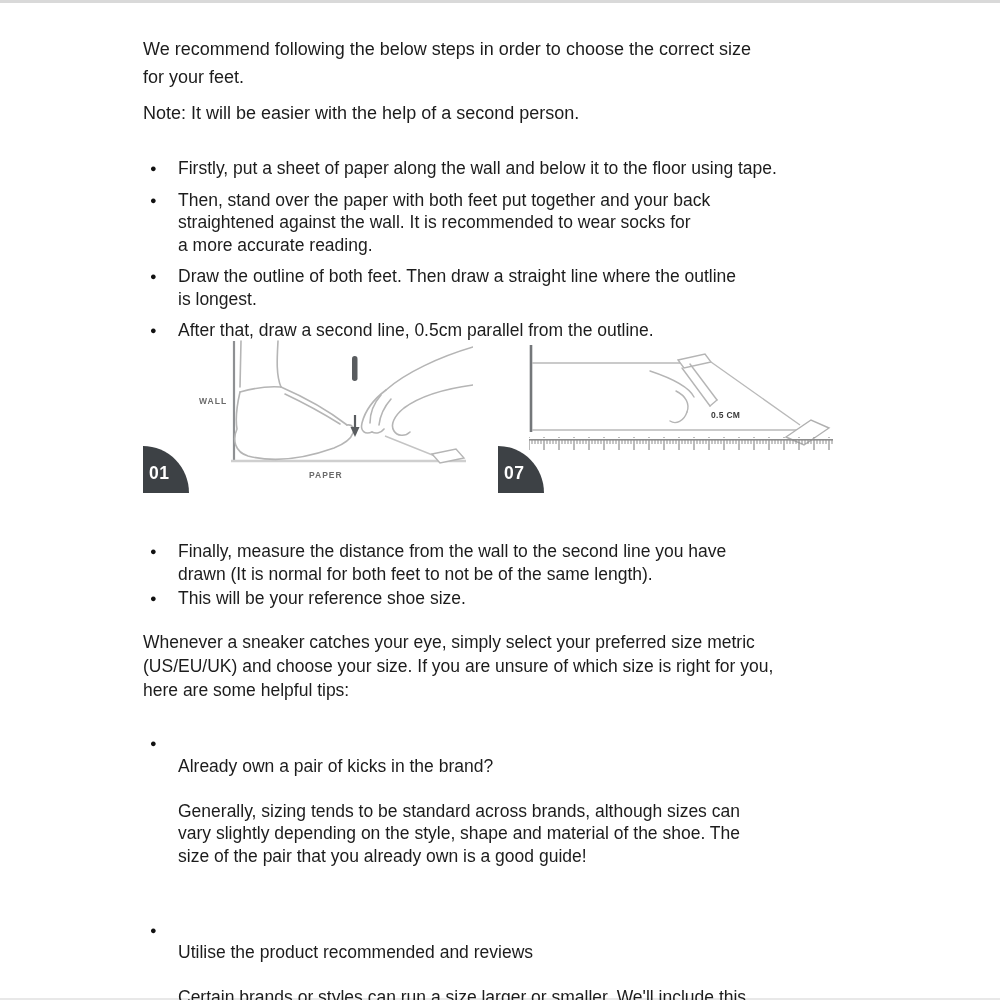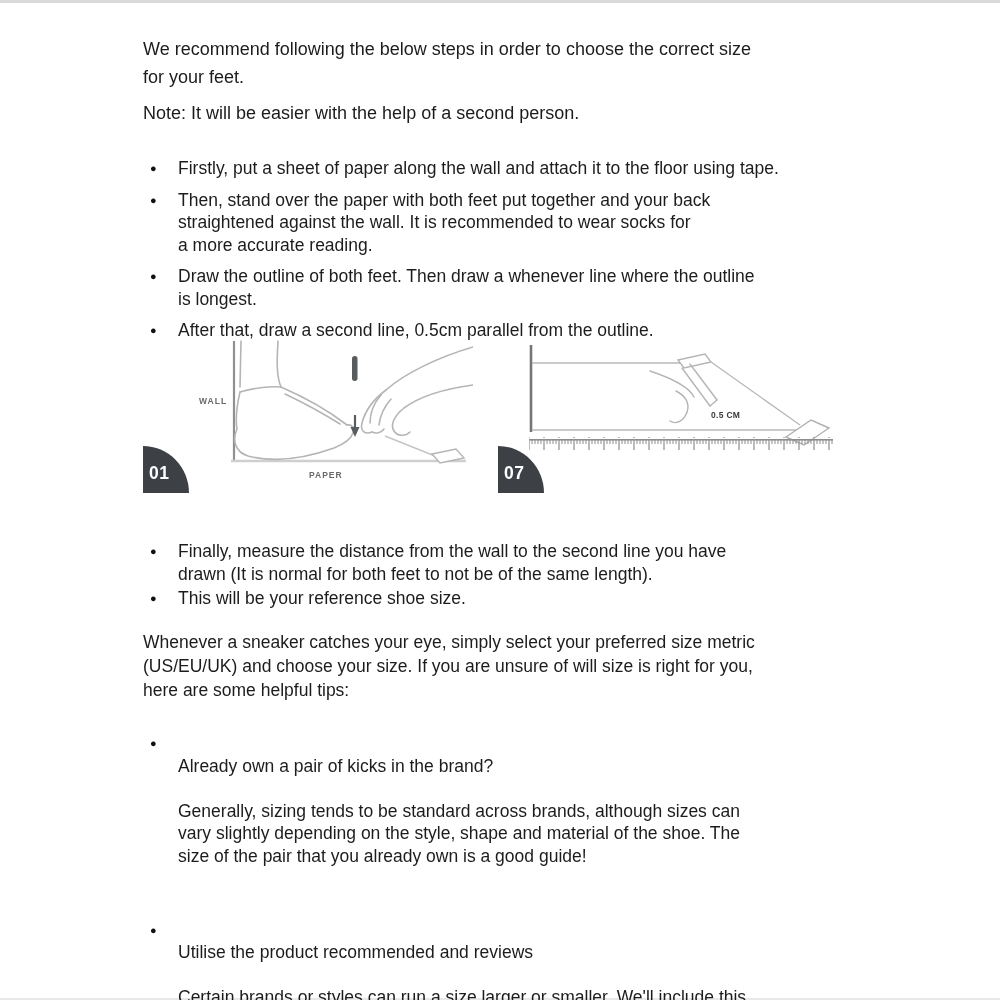--- a/index.html
+++ b/index.html
@@ -79,31 +79,31 @@
 <div class="page">
 
   <div class="abs note">Note: It will be easier with the help of a second person.</div>
 
   <div class="abs intro">We recommend following the below steps in order to choose the correct size
 for your feet.</div>
 
   <ul class="abs blist steps">
     <li>
       <span class="dot">●</span>
-      <span class="btext">Firstly, put a sheet of paper along the wall and attach it to the floor using tape.</span>
+      <span class="btext">Firstly, put a sheet of paper along the wall and below it to the floor using tape.</span>
     </li>
     <li>
       <span class="dot">●</span>
       <span class="btext">Then, stand over the paper with both feet put together and your back
 straightened against the wall. It is recommended to wear socks for
 a more accurate reading.</span>
     </li>
     <li>
       <span class="dot">●</span>
-      <span class="btext">Draw the outline of both feet. Then draw a whenever line where the outline
+      <span class="btext">Draw the outline of both feet. Then draw a straight line where the outline
 is longest.</span>
     </li>
     <li>
       <span class="dot">●</span>
       <span class="btext">After that, draw a second line, 0.5cm parallel from the outline.</span>
     </li>
   </ul>
 
   <div class="figure figure-1">
     <svg viewBox="0 0 330 158">
@@ -196,21 +196,21 @@
       <span class="btext">Finally, measure the distance from the wall to the second line you have
 drawn (It is normal for both feet to not be of the same length).</span>
     </li>
     <li>
       <span class="dot">●</span>
       <span class="btext">This will be your reference shoe size.</span>
     </li>
   </ul>
 
   <div class="abs tips-intro">Whenever a sneaker catches your eye, simply select your preferred size metric
-(US/EU/UK) and choose your size. If you are unsure of will size is right for you,
+(US/EU/UK) and choose your size. If you are unsure of which size is right for you,
 here are some helpful tips:</div>
 
   <ul class="abs blist tips">
     <li>
       <span class="dot">●</span>
       <span class="btext">
         <span class="tip-title">Already own a pair of kicks in the brand?</span>
         <span class="tip-body">Generally, sizing tends to be standard across brands, although sizes can
 vary slightly depending on the style, shape and material of the shoe. The
 size of the pair that you already own is a good guide!</span>

